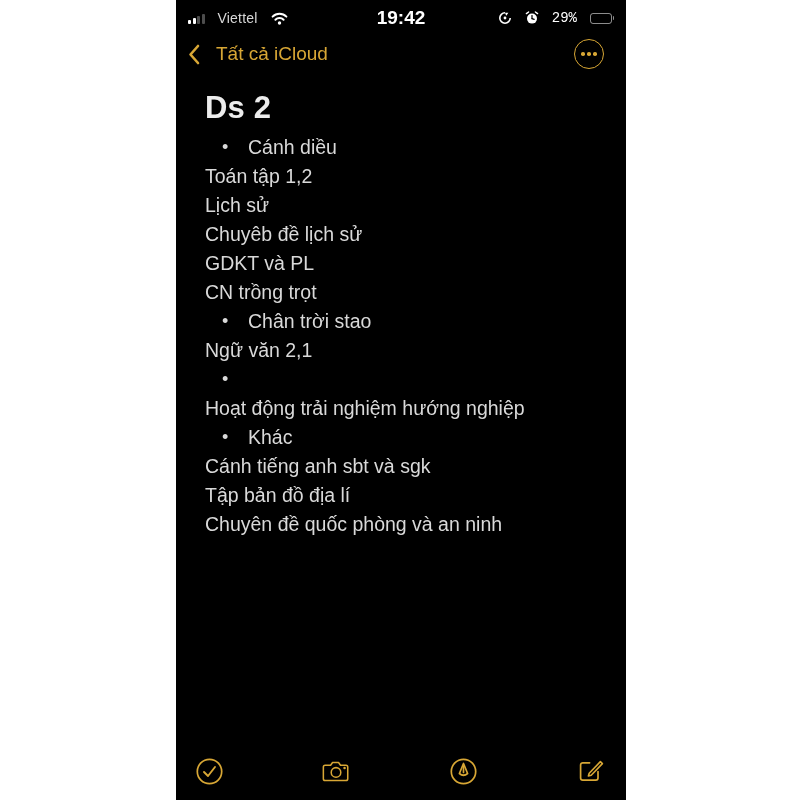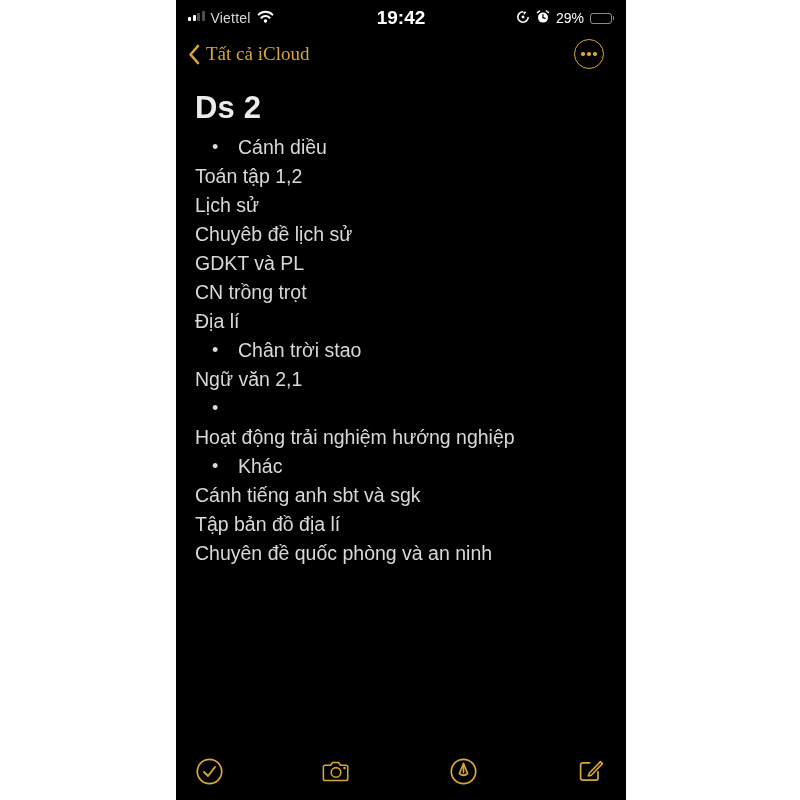--- a/index.html
+++ b/index.html
@@ -5,49 +5,49 @@
   * { margin:0; padding:0; box-sizing:border-box; }
   html,body { width:800px; height:800px; background:#ffffff; overflow:hidden;
               font-family:"Liberation Sans","DejaVu Sans",sans-serif; }
   .phone { position:absolute; left:176px; top:0; width:450px; height:800px;
            background:#000; color:#d9d9d9; overflow:hidden; }
 
   
   .status-bar { height:30px; display:flex; align-items:center;
                 justify-content:space-between; padding:6px 12px 0 12px;
                 position:relative; color:#fff; font-size:14px; }
-  .sb-left, .sb-right { display:flex; gap:6px; }
+  .sb-left, .sb-right { display:flex; align-items:center; gap:13px; }
   .carrier { color:#d8d8d8; font-size:14px; letter-spacing:.2px; }
   .time { position:absolute; left:50%; transform:translateX(-50%);
           font-weight:bold; font-size:19px; color:#fff; }
   .signal { display:flex; align-items:flex-end; gap:1.5px; height:11px; }
   .signal i { display:block; width:3px; border-radius:1px; background:#4d4d4d; }
   .signal i.on { background:#fff; }
   .s1{height:4px;} .s2{height:6px;} .s3{height:8px;} .s4{height:10px;}
-  .pct { font-size:14px; color:#fff; }
+  .pct { font-size:14px; color:#fff;font-family:Liberation Mono, monospace; }
   .battery { display:flex; align-items:center; }
   .batt-body { width:22px; height:11px; border:1px solid rgba(255,255,255,.55);
                border-radius:3px; padding:1px; }
   .batt-fill { height:100%; width:29%; background:#fff; border-radius:1.5px; }
   .batt-tip { width:1.5px; height:4px; background:rgba(255,255,255,.55);
               border-radius:0 2px 2px 0; margin-left:.5px; }
 
   
   .nav-bar { height:44px; display:flex; align-items:center;
              justify-content:space-between; padding:0 22px 0 12px; margin-top:2px; }
-  .back { display:flex; align-items:center; gap:6px; color:var(--gold);
-          font-size:19px; cursor:pointer;font-family:Liberation Serif, serif; }
+  .back { display:flex; align-items:center; gap:16px; color:var(--gold);
+          font-size:19px; cursor:pointer; }
   .ellipsis-btn { width:30px; height:30px; border:1.8px solid var(--gold);
                   border-radius:50%; display:flex; align-items:center;
                   justify-content:center; gap:2.5px; cursor:pointer; }
   .ellipsis-btn b { width:3.5px; height:3.5px; border-radius:50%;
                     background:var(--gold); }
 
   
-  .note { padding:14px 28px 0 19px; }
+  .note { padding:14px 28px 0 29px; }
   .note-title { font-size:31px; font-weight:bold; color:#ececec;
                 letter-spacing:.2px; margin-bottom:7px; }
   .note-line { position:relative; height:29px; line-height:29px;
                font-size:19.5px; color:#d9d9d9; white-space:nowrap; }
   .note-line.bullet { padding-left:43px; }
   .note-line .dot { display:none; }
   .note-line.bullet .dot { display:block; position:absolute; left:17px; top:0;
                            font-size:18px; }
 
   
@@ -143,24 +143,20 @@
       <span>Chuyêb đề lịch sử</span>
     </div>
         <div class="note-line">
       
       <span>GDKT và PL</span>
     </div>
         <div class="note-line">
       
       <span>CN trồng trọt</span>
     </div>
-        <div class="note-line">
-      
-      <span>Địa lí</span>
-    </div>
         <div class="note-line bullet">
       <span class="dot">•</span>
       <span>Chân trời stao</span>
     </div>
         <div class="note-line">
       
       <span>Ngữ văn 2,1</span>
     </div>
         <div class="note-line bullet">
       <span class="dot">•</span>

